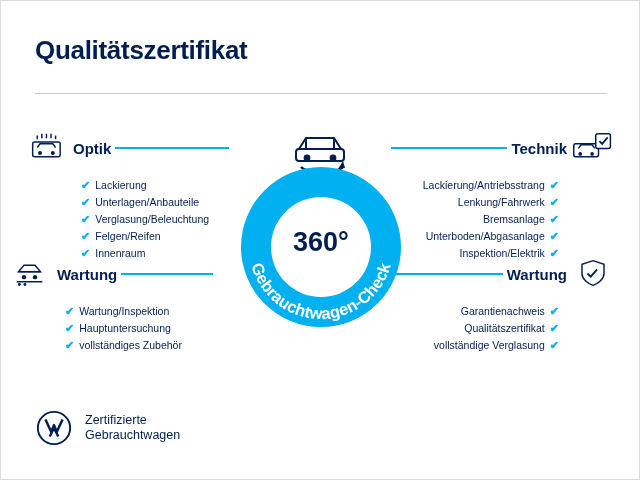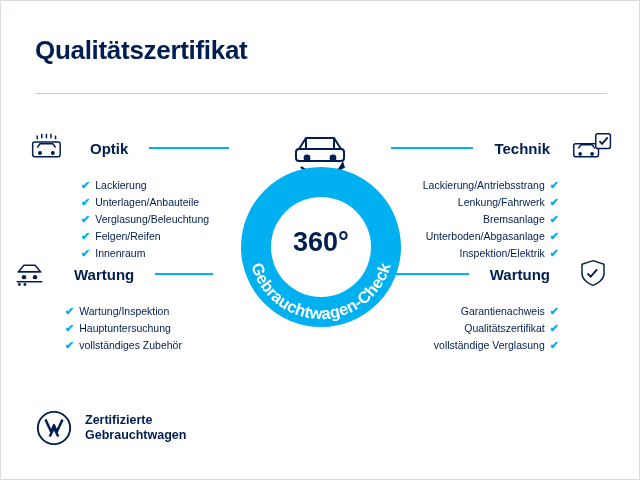--- a/index.html
+++ b/index.html
@@ -40,21 +40,21 @@
     background: #c6ccd4;
   }
 
   
   .sec {
     position: absolute;
   }
   .sec-head {
     display: flex;
     align-items: center;
-    gap: 21px;
+    gap: 4px;
   }
   .sec-head.right {
     flex-direction: row-reverse;
     text-align: center;
   }
   .sec-title {
     font-size: 15px;
     font-weight: bold;
     color: #001e50;
     white-space: nowrap;
@@ -163,21 +163,21 @@
     display: flex;
     align-items: center;
     gap: 12px;
   }
   .vw-logo {
     width: 38px;
     height: 38px;
   }
   .footer-text {
     font-size: 12.5px;
-    font-weight: bold;
+    font-weight: normal;
     line-height: 15px;
     color: #001e50;
   }
 </style>
 </head>
 <body>
 
 <div class="page">
 
   <div class="title">Qualitätszertifikat</div>

